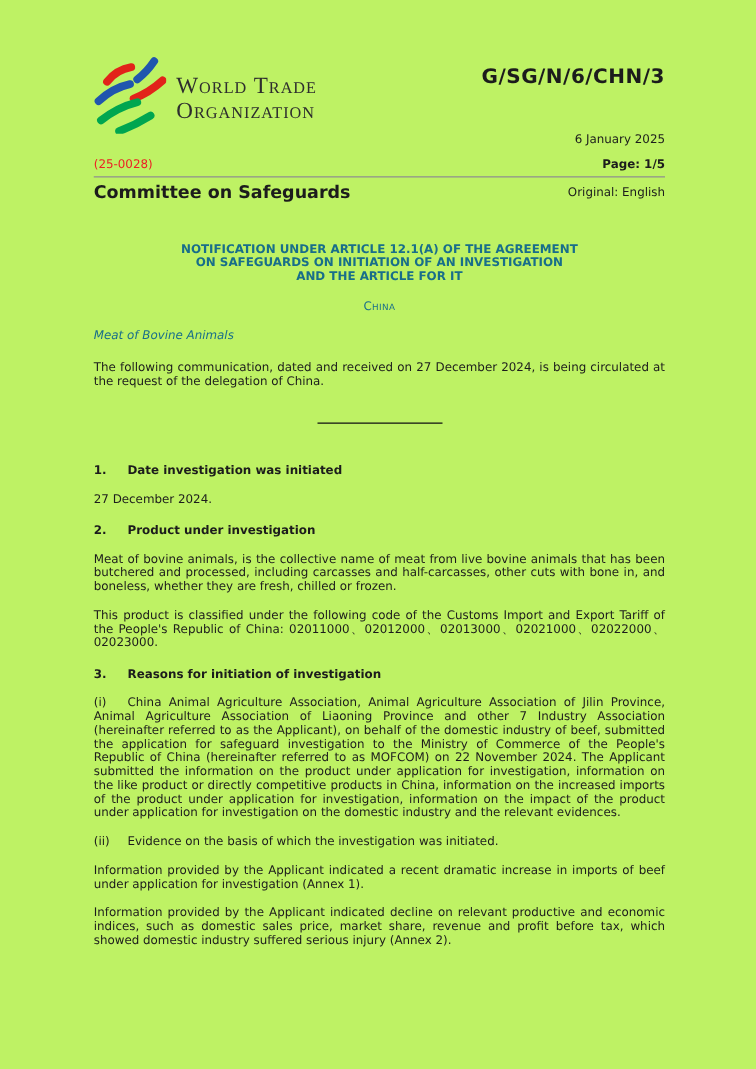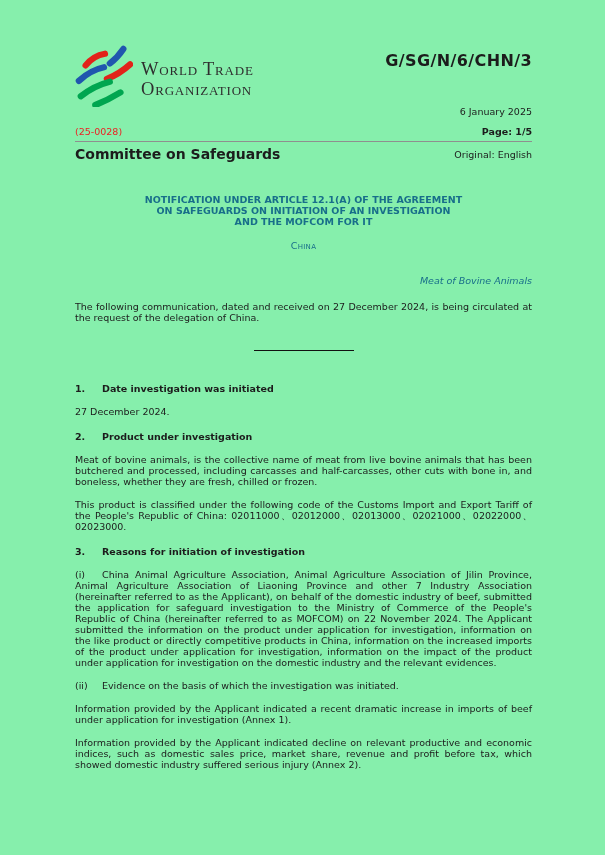--- a/index.html
+++ b/index.html
@@ -2,21 +2,21 @@
 <html><head>
 <meta charset="utf-8">
 <style>
   * { margin: 0; padding: 0; box-sizing: border-box; }
   html, body { background: #e8e8e8; }
   .page {
     position: relative;
     width: 605px;
     height: 855px;
     margin: 0 auto;
-    background: #86efac;
+    background: #bef264;
     font-family: "DejaVu Sans", "Liberation Sans", sans-serif;
     font-size: 9.5px;
     line-height: 11px;
     color: #1c1c1c;
     overflow: hidden;
   }
   
   .logo-svg { position: absolute; left: 75px; top: 45px; }
   .wordmark {
     position: absolute; left: 141px; top: 59px;
@@ -48,22 +48,22 @@
     line-height: 11px;
   }
   .country {
     margin-top: 13px;
     text-align: center;
     color: #186e8a;
     font-variant: small-caps;
     letter-spacing: 0.3px;
   }
   .subject {
-    margin-top: 24px;
-    text-align: right;
+    margin-top: 12px;
+    text-align: left;
     color: #186e8a;
     font-style: italic;
   }
   .para { margin-top: 12px; text-align: justify; }
   .intro { margin-top: 15px; text-align: justify; }
   .center-rule {
     width: 100px;
     margin: 27px auto 0 auto;
     border-top: 1.5px solid #111111;
   }
@@ -97,21 +97,21 @@
   <div class="page-num">Page: 1/5</div>
   <div class="header-rule"></div>
   <div class="committee">Committee on Safeguards</div>
   <div class="original">Original: English</div>
 
   <div class="main">
 
     <div class="title-block">
       <div>NOTIFICATION UNDER ARTICLE 12.1(A) OF THE AGREEMENT</div>
       <div>ON SAFEGUARDS ON INITIATION OF AN INVESTIGATION</div>
-      <div>AND THE MOFCOM FOR IT</div>
+      <div>AND THE ARTICLE FOR IT</div>
     </div>
 
     <div class="country">China</div>
     <div class="subject">Meat of Bovine Animals</div>
 
     <p class="intro">The following communication, dated and received on 27 December 2024, is being circulated at the request of the delegation of China.</p>
 
     <div class="center-rule"></div>
 
     <div class="sec-heading gap-lg">

